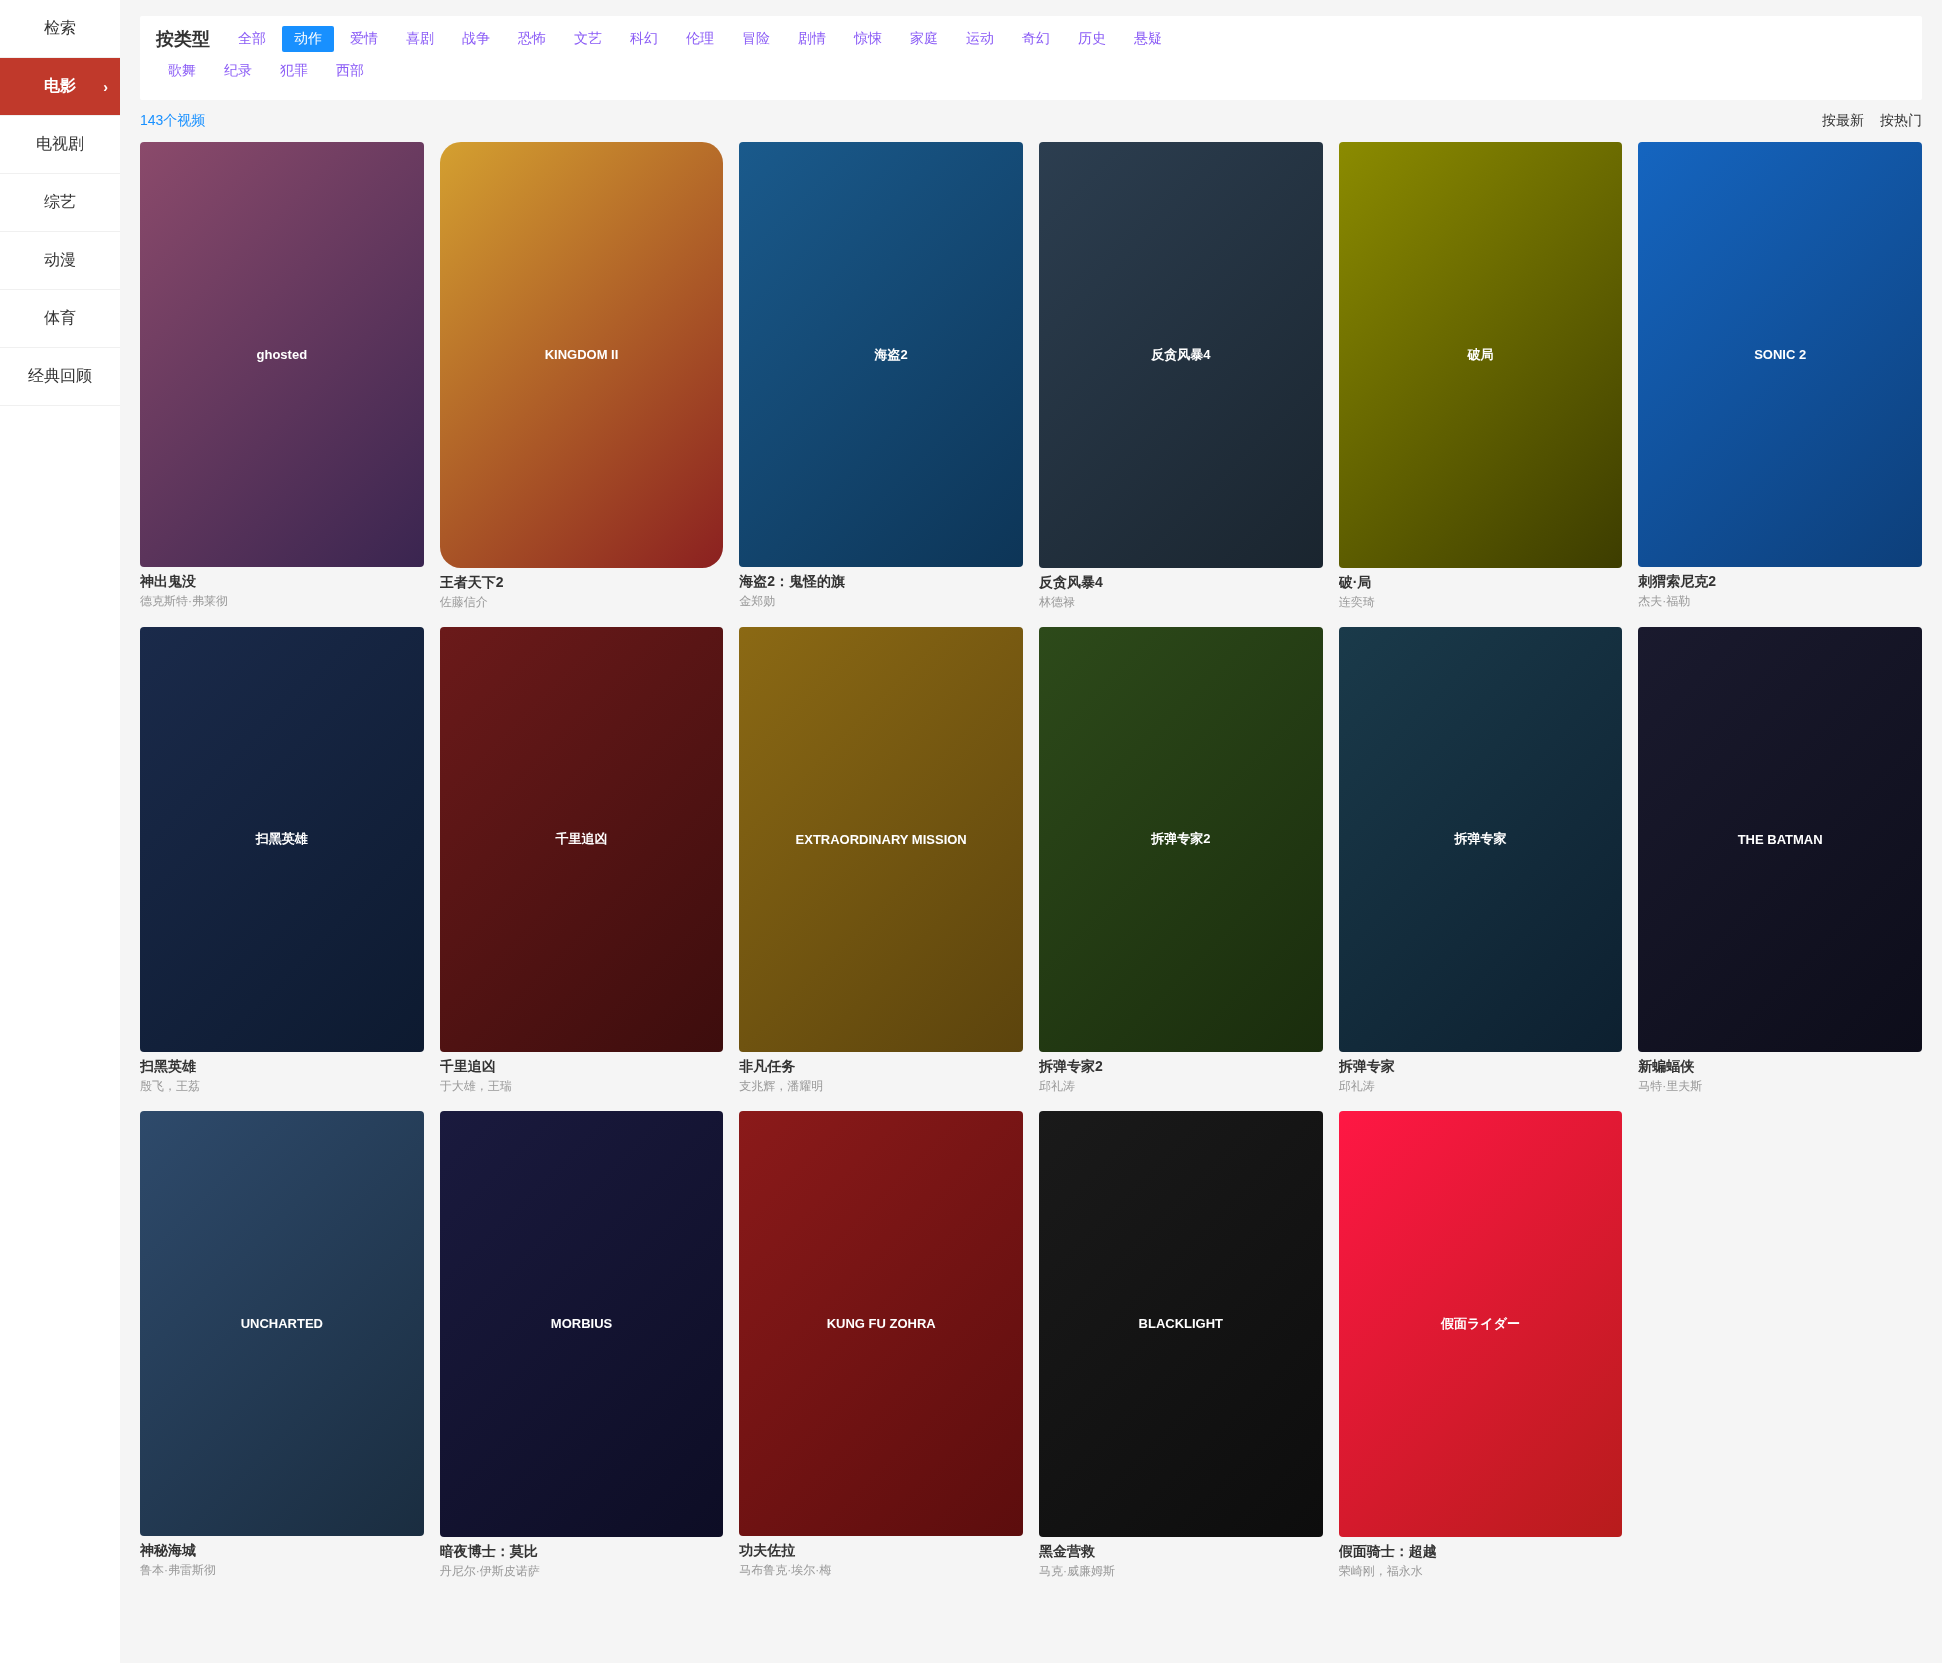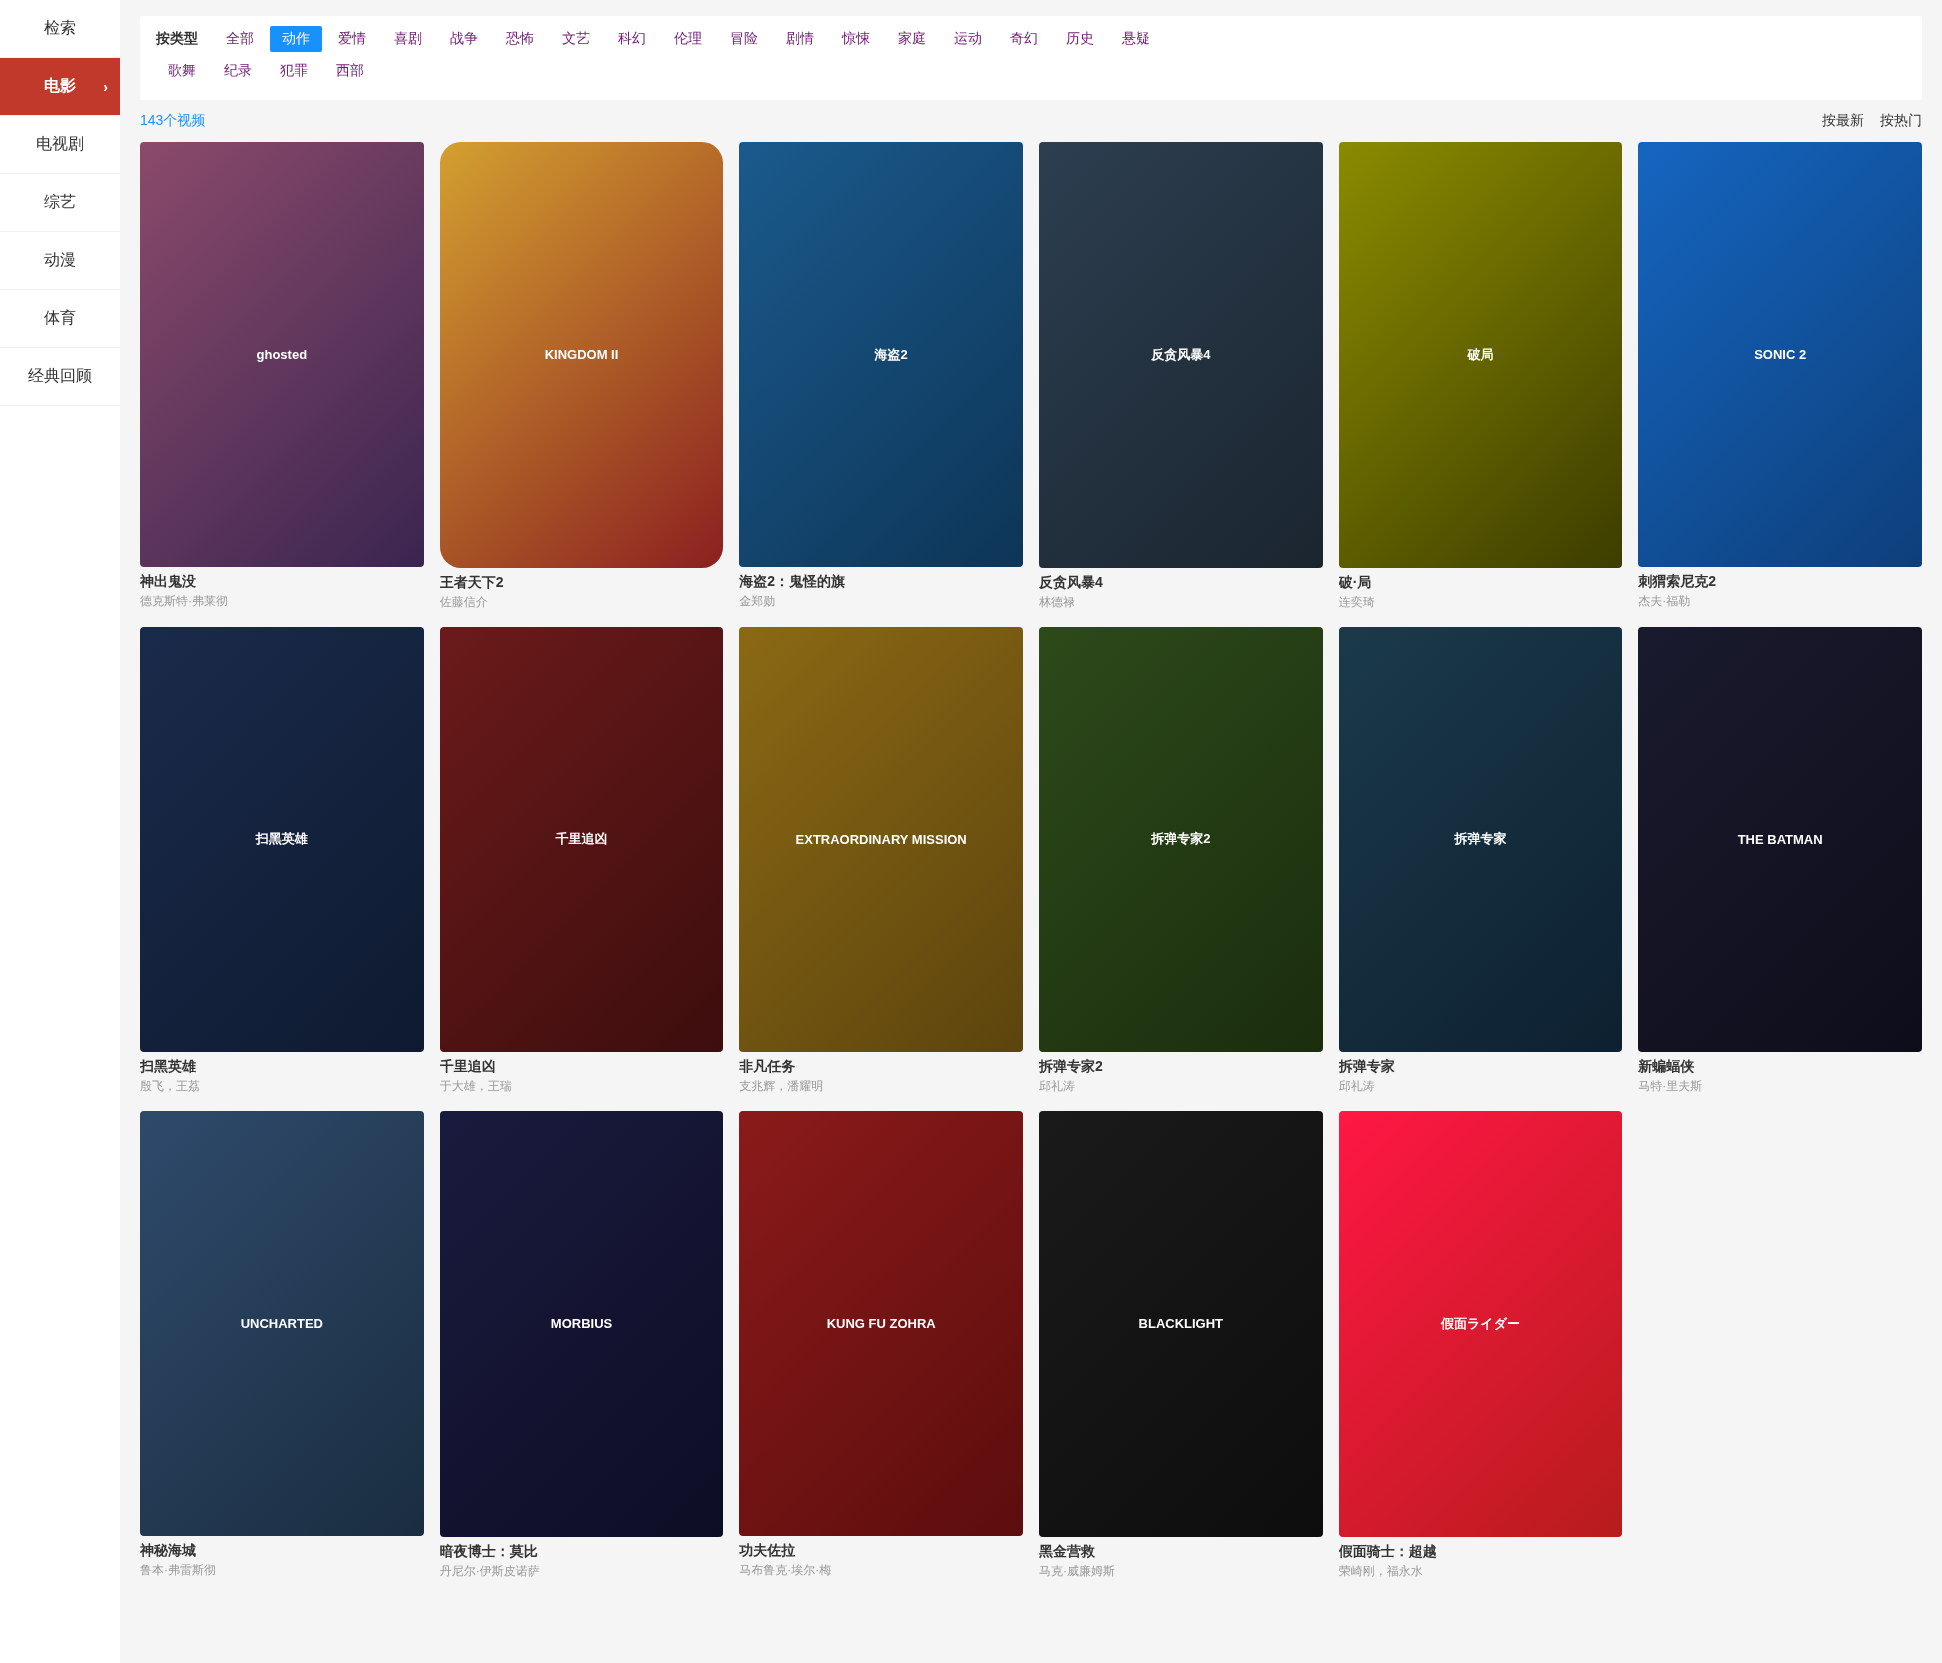--- a/index.html
+++ b/index.html
@@ -51,29 +51,29 @@
       border-radius: 2px;
     }
     .genre-row {
       display: flex;
       align-items: center;
       flex-wrap: wrap;
       margin-bottom: 6px;
       gap: 4px;
     }
     .genre-label {
-      font-size: 14px;
+      font-size: 18px;
       color: #333;
       font-weight: bold;
       margin-right: 12px;
     }
     .genre-tag {
       padding: 4px 12px;
       font-size: 14px;
-      color: #701a75;
+      color: #8b5cf6;
       cursor: pointer;
       border-radius: 2px;
     }
     .genre-tag.selected {
       background: #1890ff;
       color: #fff;
       border-radius: 2px;
     }
 
     

